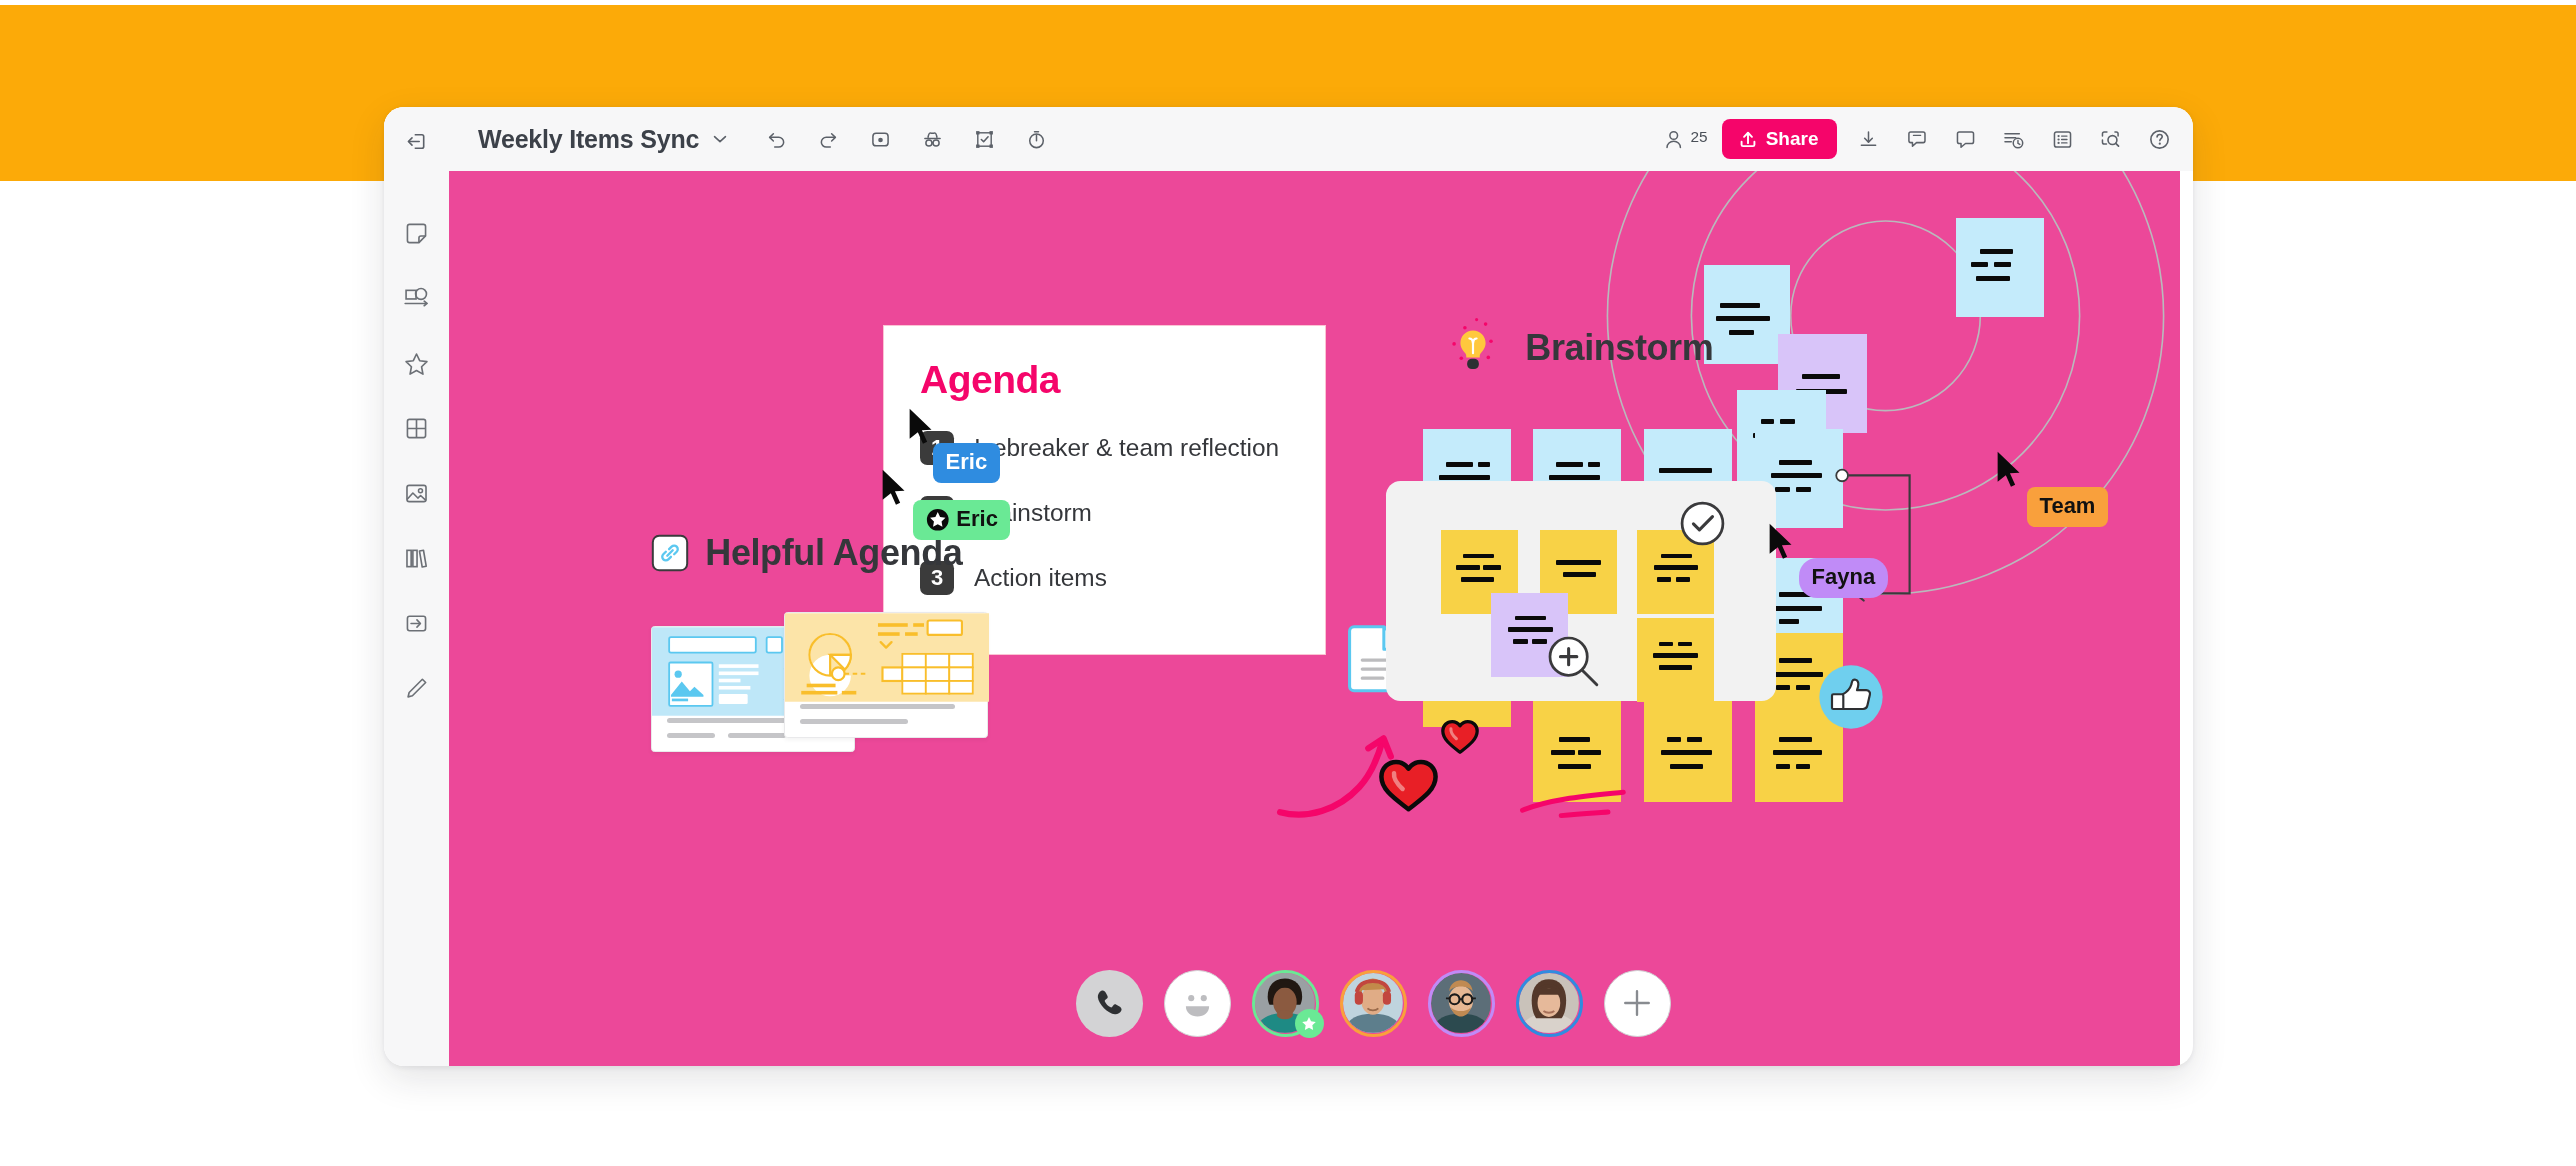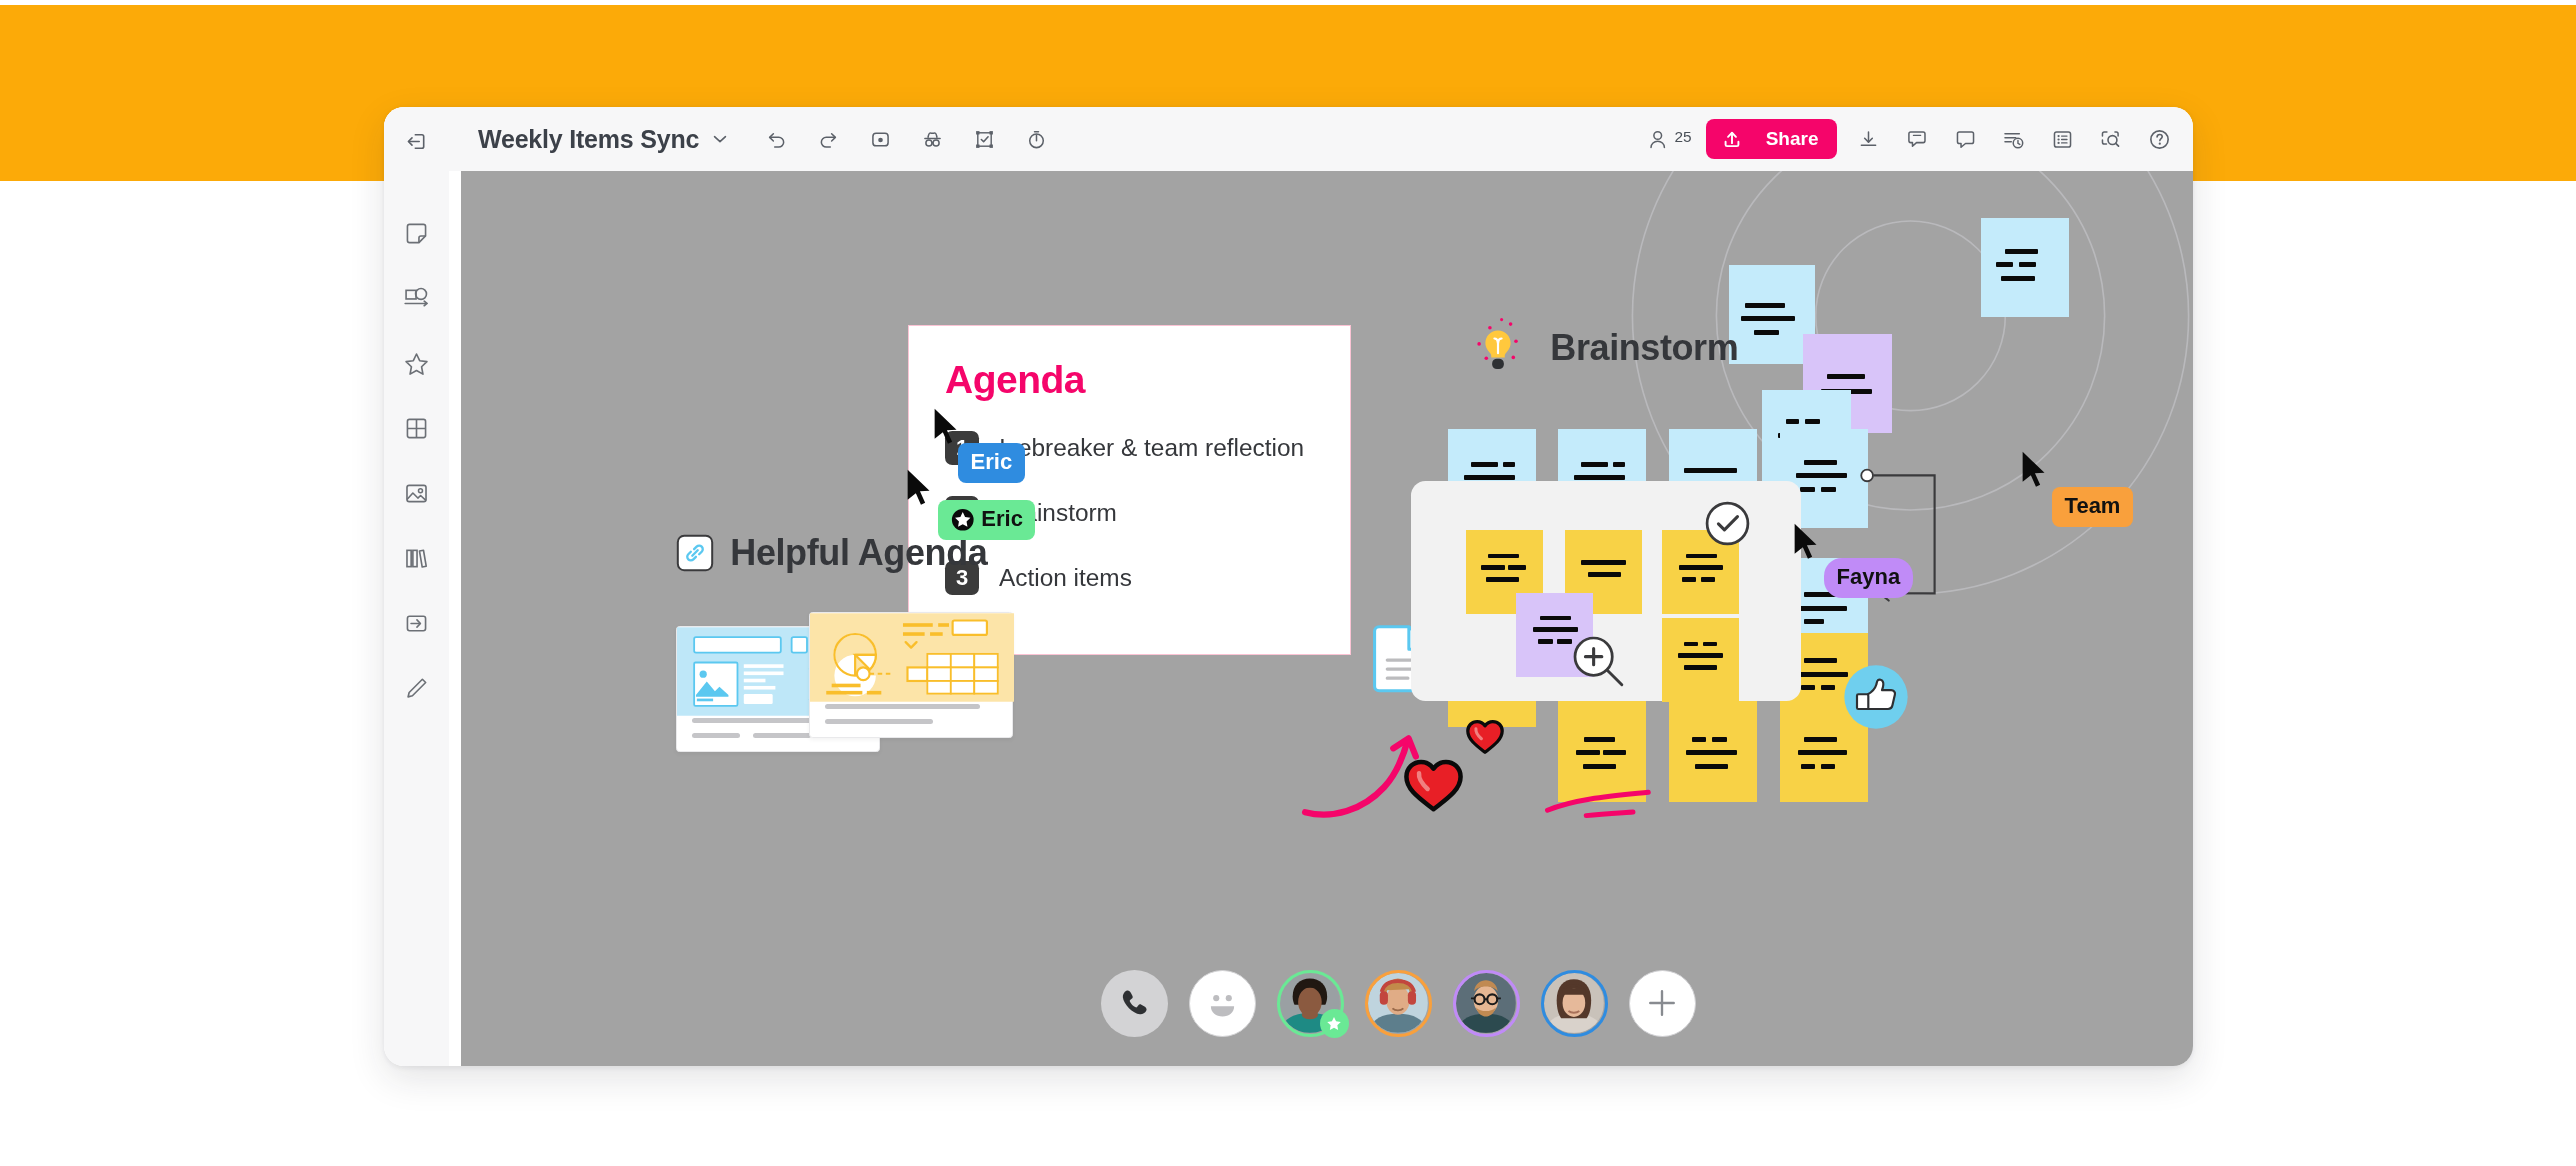--- a/index.html
+++ b/index.html
@@ -50,21 +50,21 @@
   .header-right {
     margin-left: auto; display: flex; align-items: center;
     gap: 14.5px; padding-right: 17px;
   }
   .peep {
     display: flex; align-items: flex-start; gap: 2.7px;
     color: #6B7280;
   }
   .peep-count { font-size: 15.4px; font-weight: 500; color: #4A5058; margin-top: 1.8px; }
   .share-btn {
-    display: flex; align-items: center; gap: 23px;
+    display: flex; align-items: center; gap: 7px;
     background: var(--accent, #F5056A);
     color: #fff; font-size: 19px; font-weight: bold;
     border-radius: 8.1px; padding: 8.1px 18px 9px 14.5px;
     white-space: nowrap;
     justify-content: center;
   }
 
   
   .rail {
     position: absolute; left: 0; top: 0;
@@ -75,23 +75,23 @@
     z-index: 6;
   }
   .rail-btn {
     width: 40px; height: 40px;
     display: flex; align-items: center; justify-content: center;
   }
   .rail-sep { height: 3.6px; }
 
   
   .canvas {
-    position: absolute; left: 77px; top: 64px;
+    position: absolute; left: 52px; top: 64px;
     width: 1744px; height: 895px;
-    background: #a3a3a3; overflow: hidden;
+    background: #ec4899; overflow: hidden;
   }
 
   
   .agenda {
     position: absolute; left: 447px; top: 154px;
     width: 443px; height: 330px;
     border: 1.8px solid #FBC3D4;
     background: #fff;
   }
   .agenda-title {

